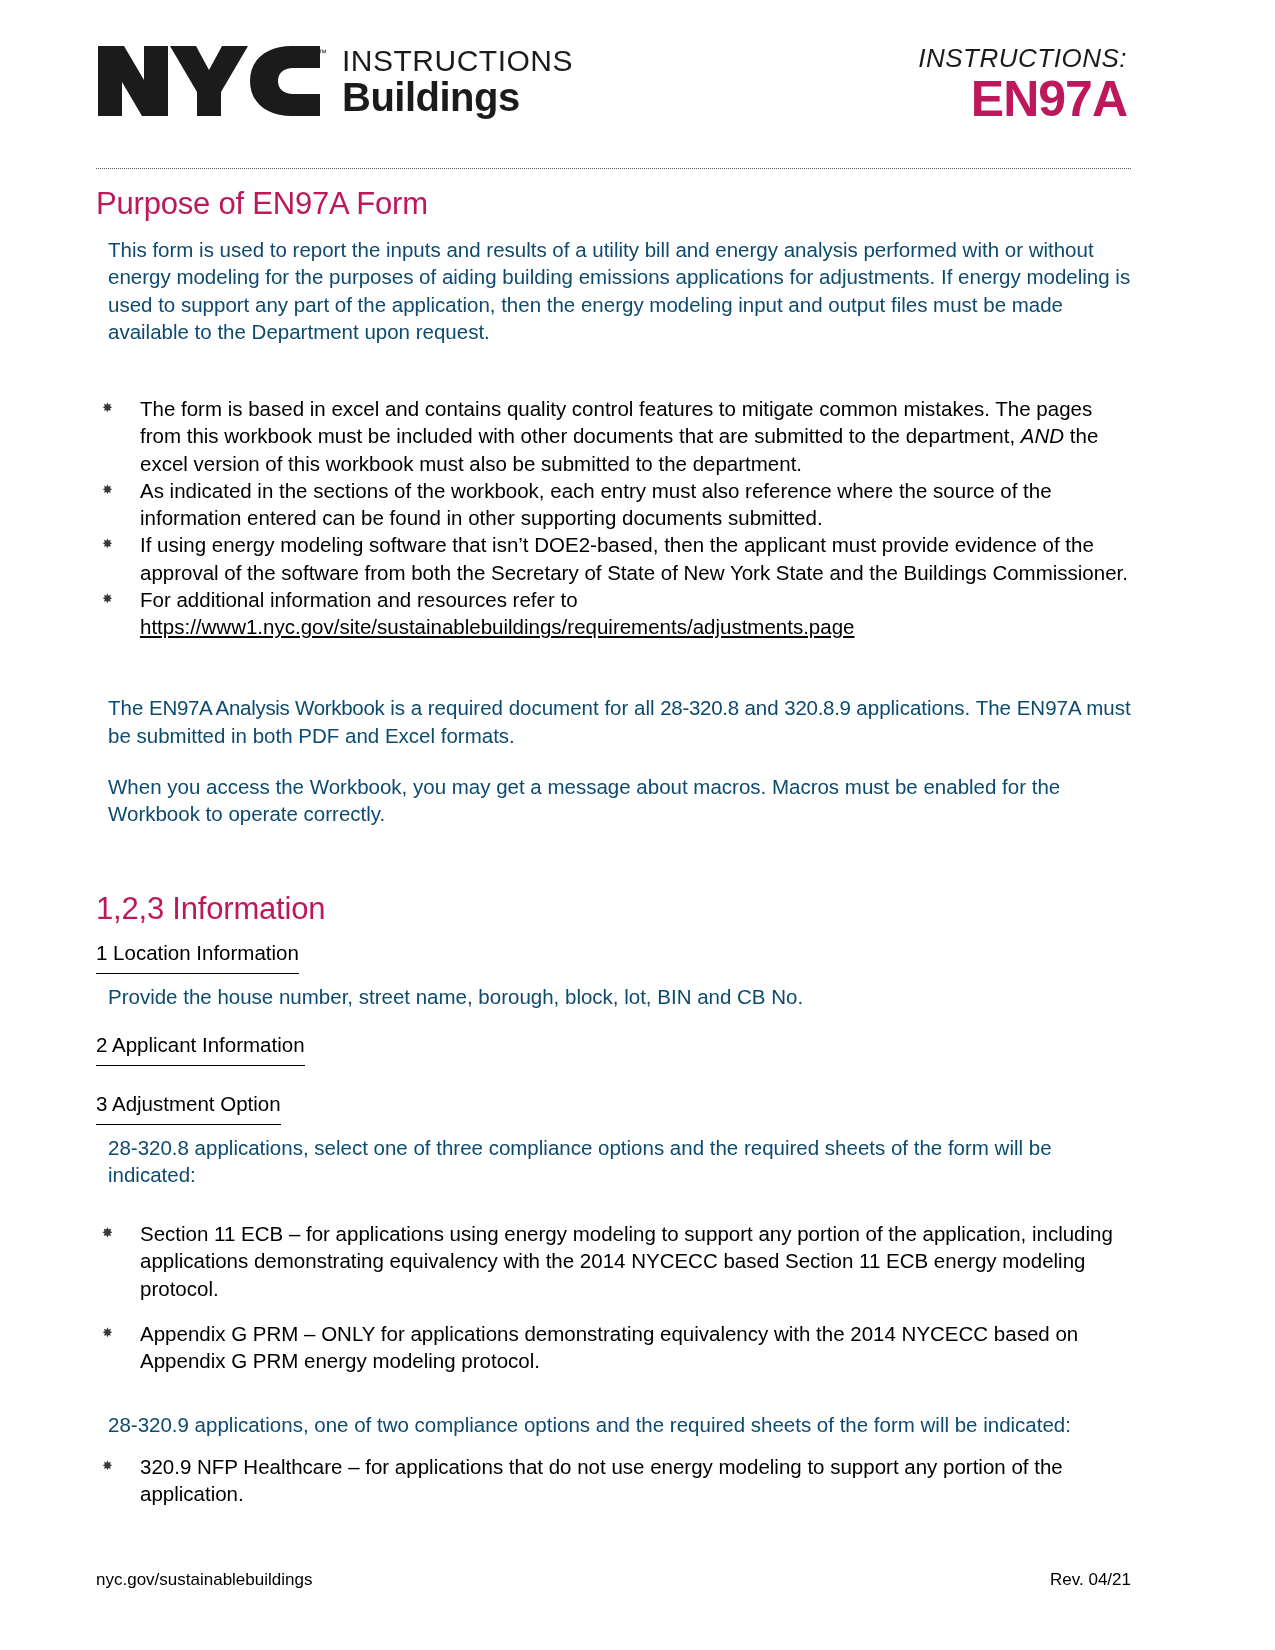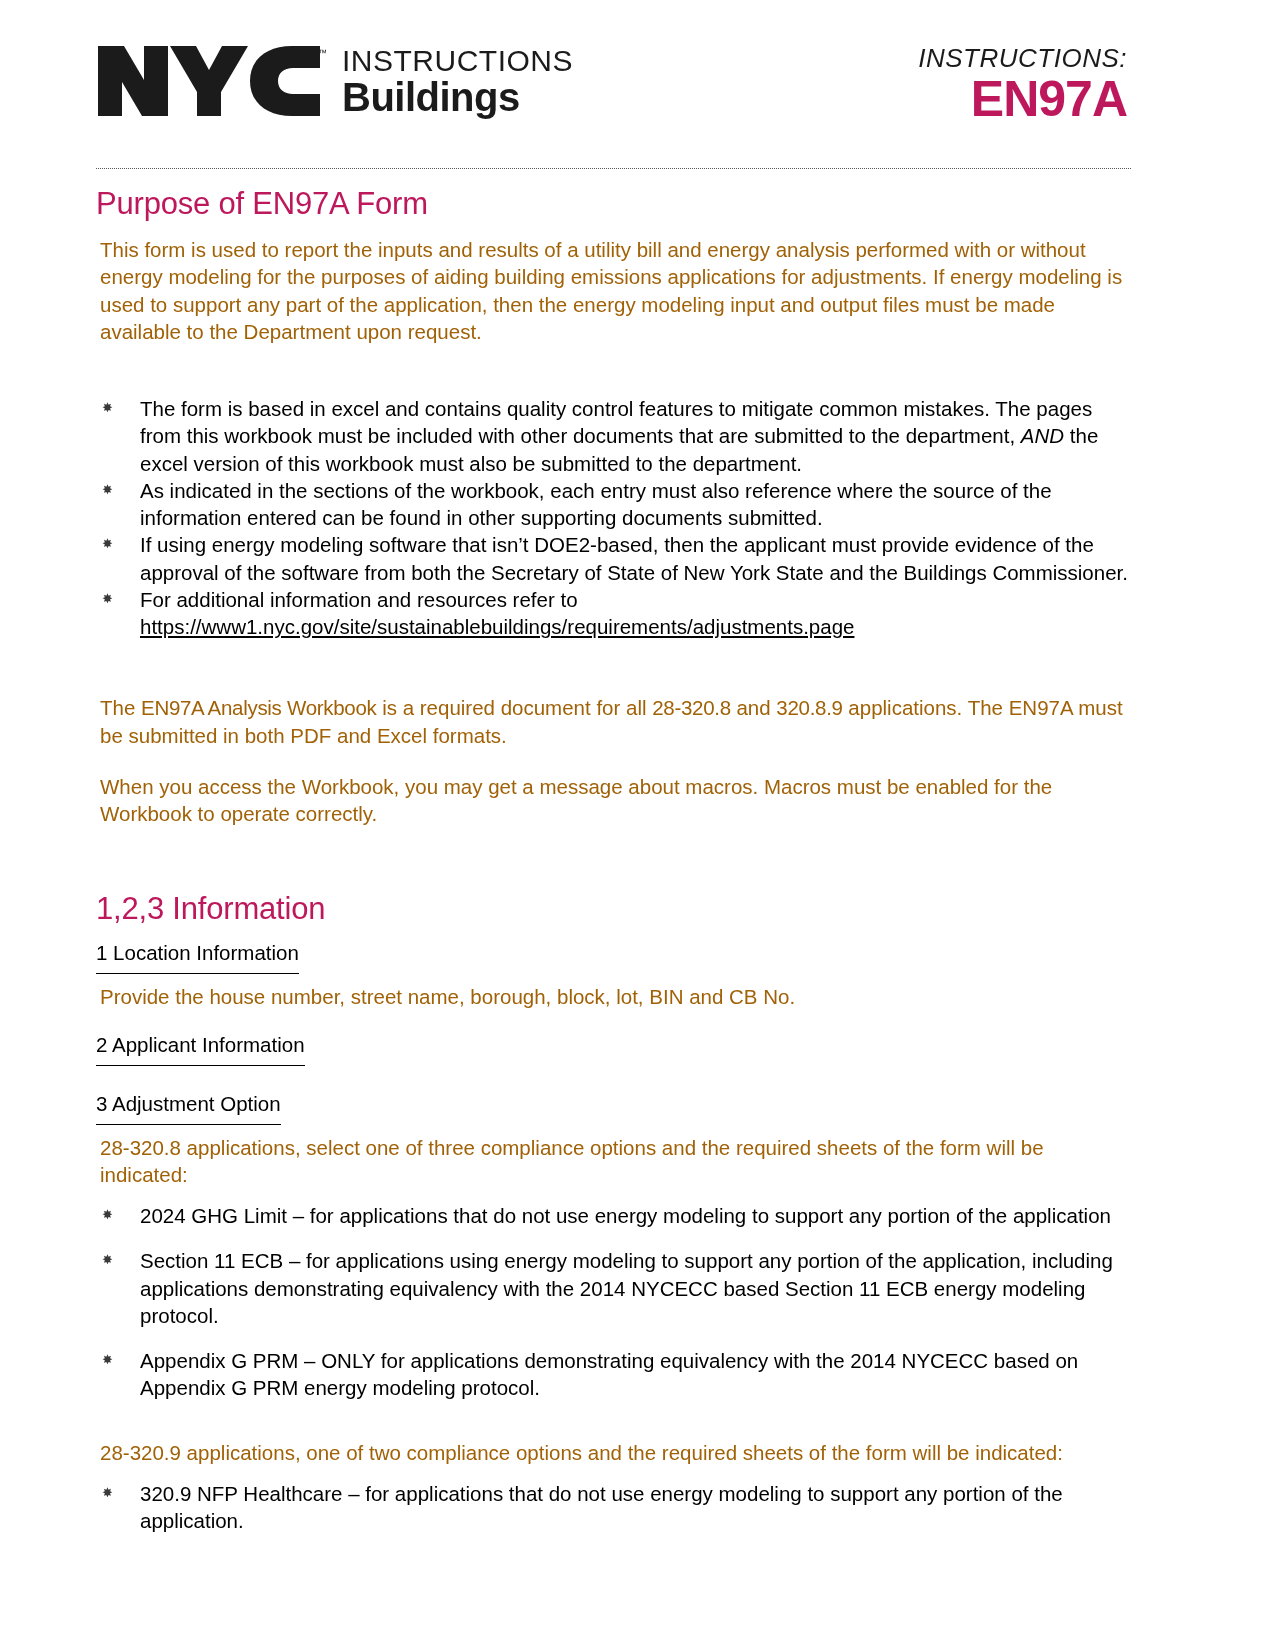--- a/index.html
+++ b/index.html
@@ -106,22 +106,22 @@
   h2.section-title {
     font-size: 31px;
     font-weight: normal;
     margin: 0 0 14px 0;
     letter-spacing: -0.2px;
     color: #be185d;
   }
   p.para {
     font-size: 20.5px;
     line-height: 1.33;
-    margin: 0 0 10px 4px;
-    color: #a16207;
+    margin: 0 0 10px 12px;
+    color: #0c4a6e;
   }
   .spacer-lg { height: 40px; }
   .spacer-sm { height: 14px; }
   .spacer-xl { height: 54px; }
 
   ul.bullets {
     list-style: none;
     margin: 0;
     padding: 0;
   }
@@ -259,21 +259,20 @@
 
     <div class="sub-block">
       <h3 class="sub-head">3 Adjustment Option</h3>
       <p class="para">28-320.8 applications, select one of three compliance options and the required sheets of the form will be indicated:</p>
 
       <div class="spacer-sm"></div>
 
       <ul class="bullets spaced">
         <li>
           <span class="bullet-glyph">✸</span>
-          <span>2024 GHG Limit – for applications that do not use energy modeling to support any portion of the application</span>
         </li>
         <li>
           <span class="bullet-glyph">✸</span>
           <span>Section 11 ECB – for applications using energy modeling to support any portion of the application, including applications demonstrating equivalency with the 2014 NYCECC based Section 11 ECB energy modeling protocol.</span>
         </li>
         <li>
           <span class="bullet-glyph">✸</span>
           <span>Appendix G PRM – ONLY for applications demonstrating equivalency with the 2014 NYCECC based on Appendix G PRM energy modeling protocol.</span>
         </li>
       </ul>
@@ -287,14 +286,18 @@
       <ul class="bullets spaced">
         <li>
           <span class="bullet-glyph">✸</span>
           <span>320.9 NFP Healthcare – for applications that do not use energy modeling to support any portion of the application.</span>
         </li>
       </ul>
     </div>
 
   </div>
 
+  <div class="footer">
+    <span>nyc.gov/sustainablebuildings</span>
+    <span>Rev. 04/21</span>
+  </div>
 
 </div>
 
 </body></html>

